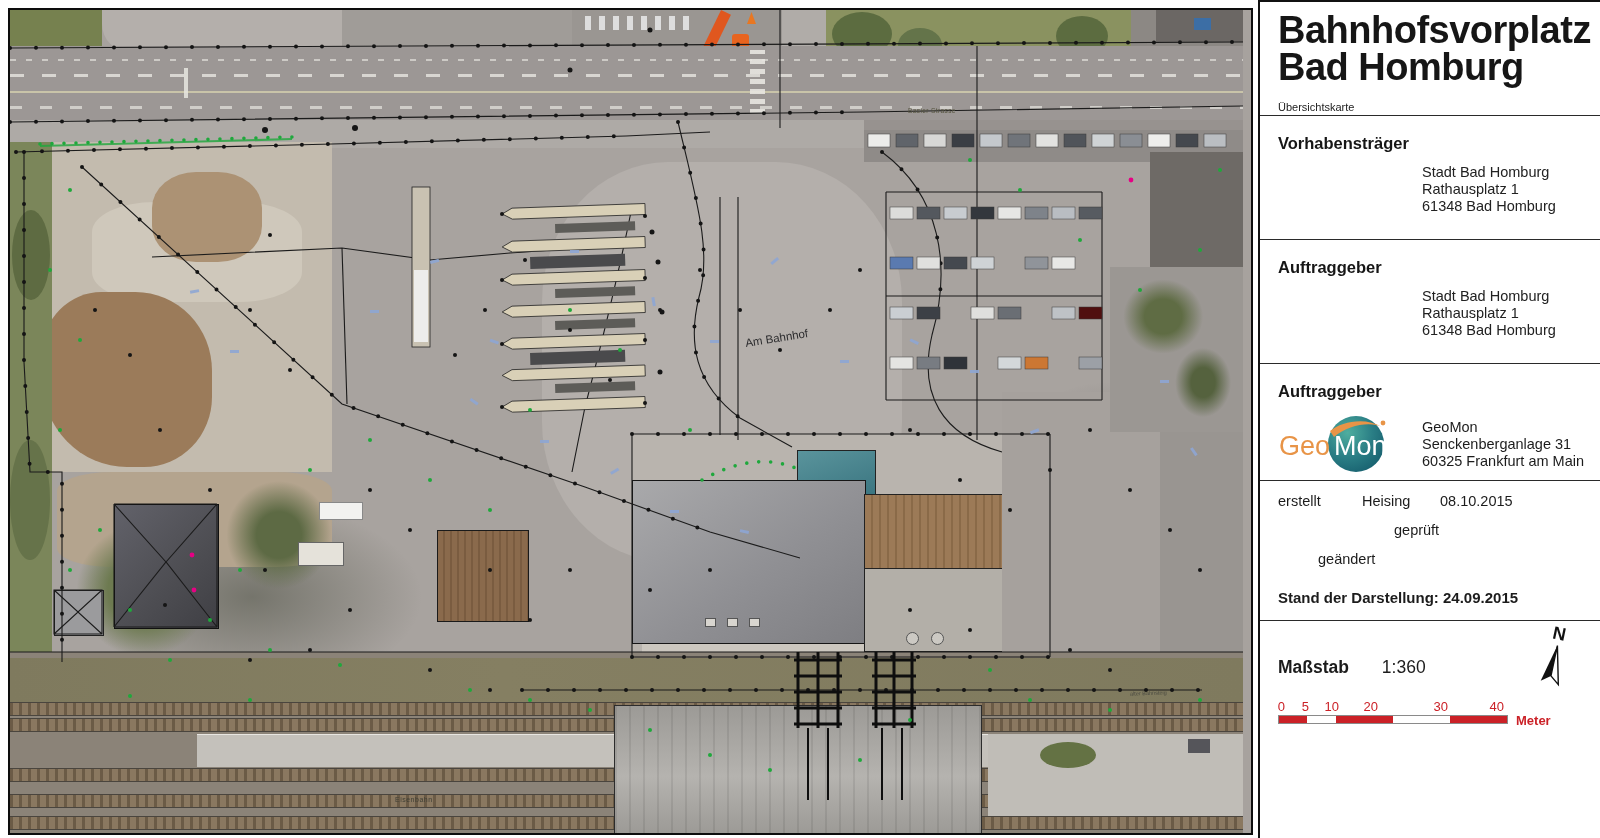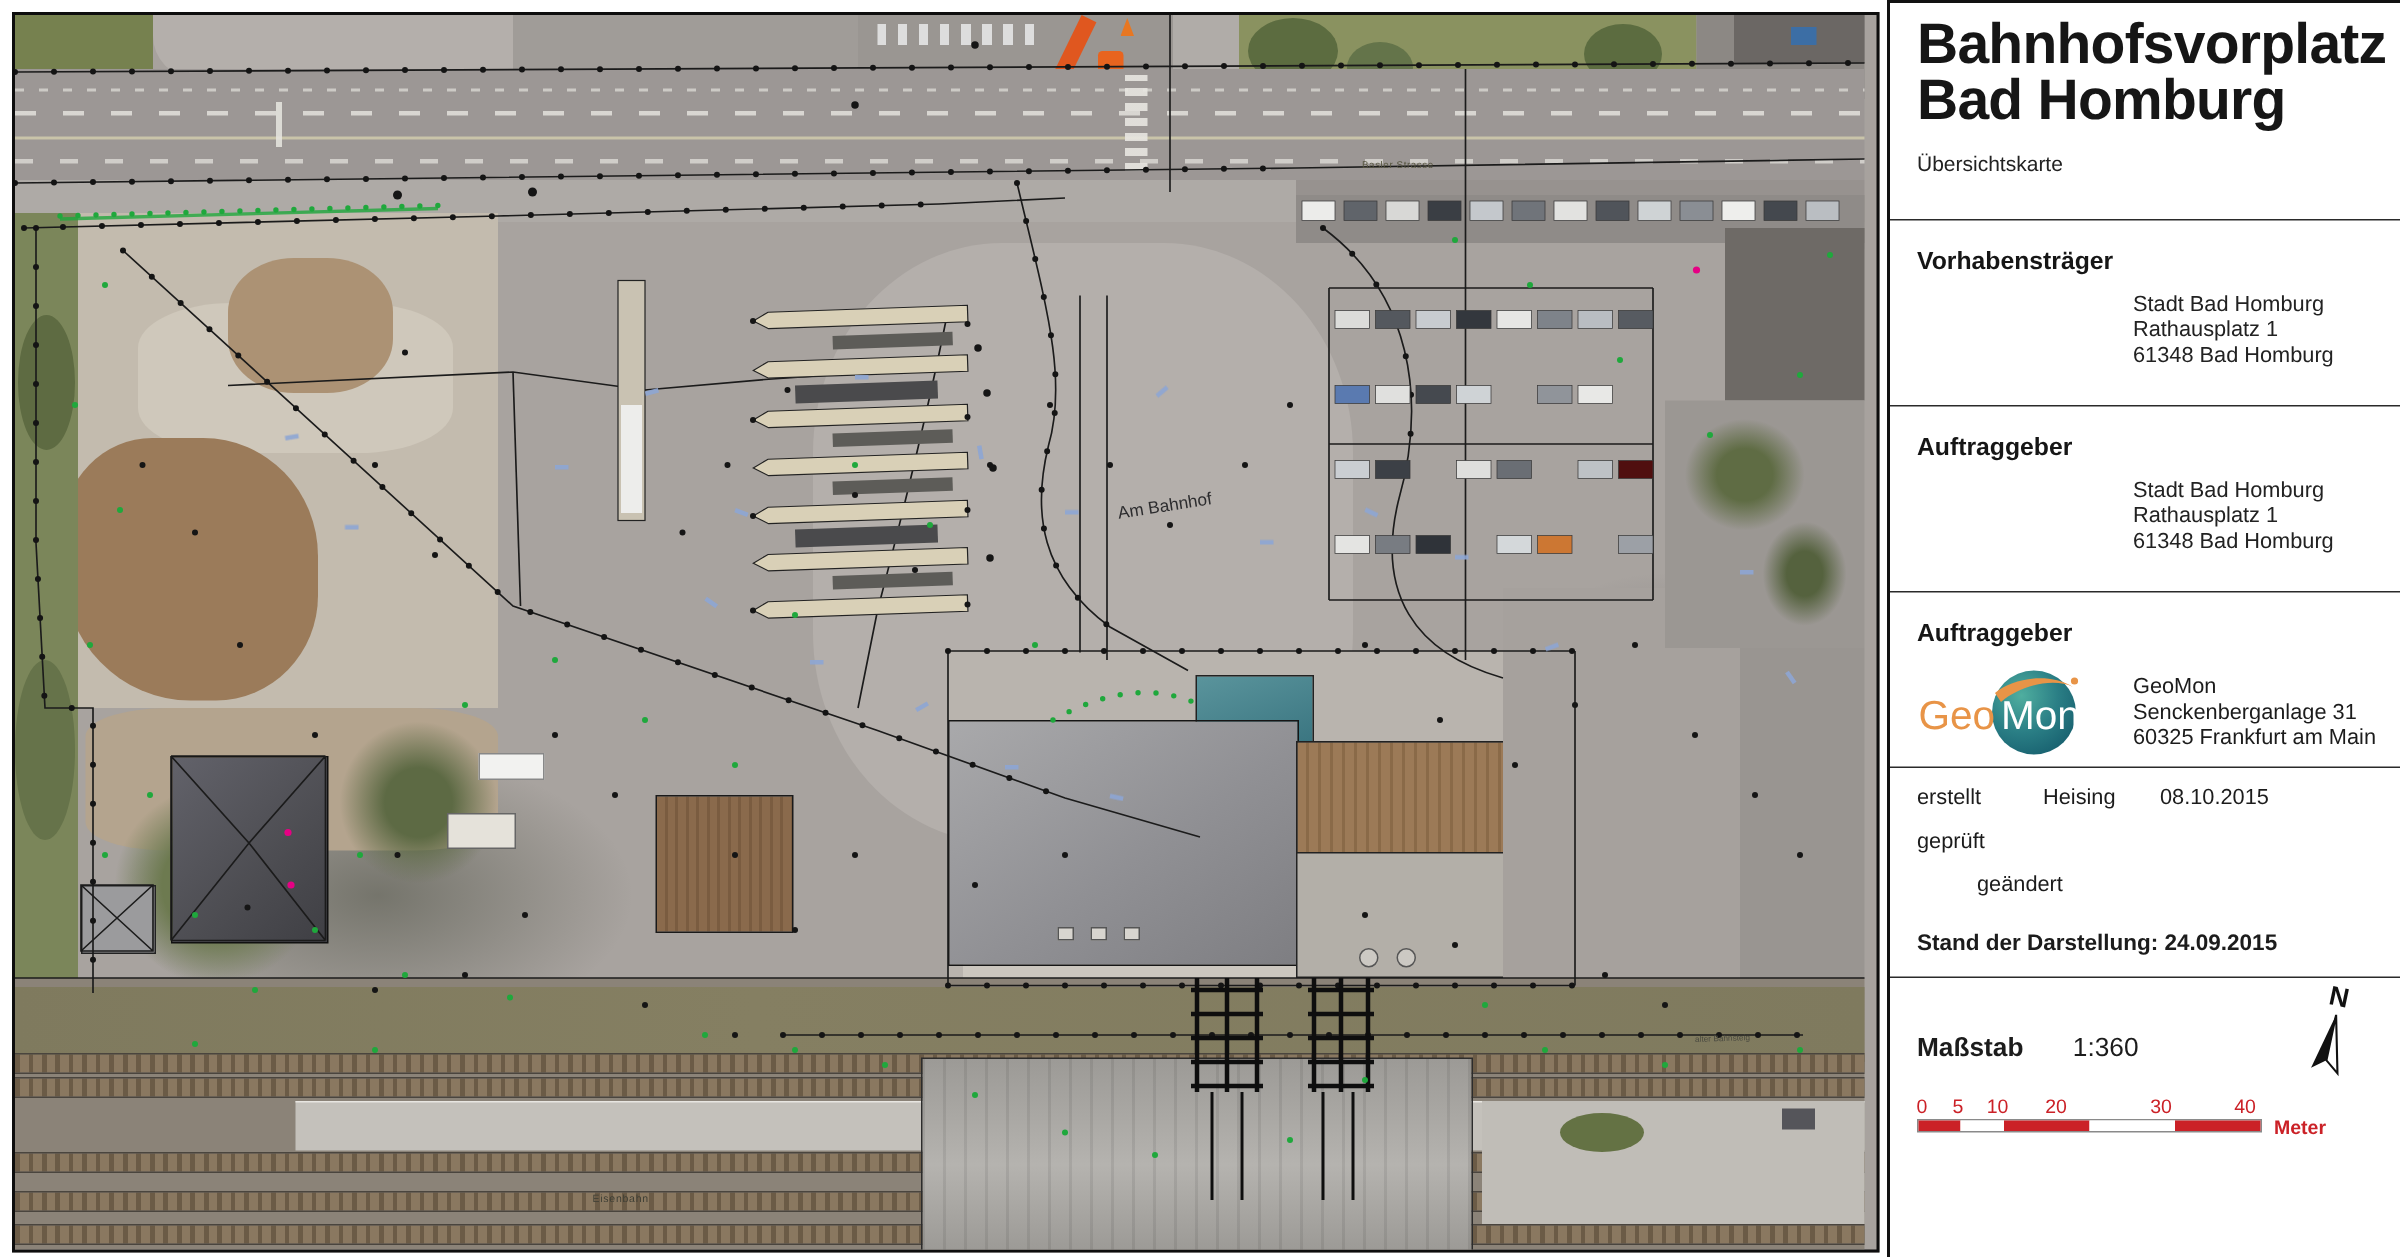--- a/index.html
+++ b/index.html
@@ -12,38 +12,38 @@
   #lbl-basler{left:898px;top:97px;font-size:6.5px;color:#55543f;letter-spacing:.4px;}
   #lbl-ambahnhof{left:735px;top:322px;font-size:11.5px;color:#2c2c2e;transform:rotate(-9deg);}
   #lbl-eisenbahn{left:385px;top:786px;font-size:7px;color:#3e3e34;letter-spacing:.5px;}
   #lbl-alter{left:1120px;top:680px;font-size:5.5px;color:#4a4a40;transform:rotate(-2deg);}
   #ovl{position:absolute;left:0;top:0;width:1241px;height:823px;}
   
   #side{position:absolute;left:1258px;top:0;width:342px;height:838px;background:#fff;
     border-left:2px solid #111;border-top:2px solid #111;box-sizing:border-box;color:#1c1c1c;}
   #side section{position:relative;border-bottom:1.6px solid #2a2a2a;box-sizing:border-box;
     padding-left:18px;padding-right:6px;overflow:hidden;}
-  #s-title{height:145px;}
+  #s-title{height:114px;}
   #s-vh{height:124px;}
   #s-ag{height:124px;}
   #s-an{height:117px;}
   #s-rev{height:140px;}
   #s-ref{height:71px;}
   #s-scale{height:129px;border-bottom:none !important;}
   .bigtitle{font-size:38px;font-weight:bold;line-height:37px;letter-spacing:-.5px;margin:0;padding-top:10px;color:#161616;}
-  .subtitle{font-size:14px;margin-top:15px;color:#222;}
+  .subtitle{font-size:11px;margin-top:15px;color:#222;}
   .heading{font-size:16.5px;font-weight:bold;padding-top:18px;color:#161616;}
   .addr{margin-left:144px;margin-top:11px;font-size:14.5px;line-height:17px;color:#222;}
   .anrow{display:flex;margin-top:12px;}
   .logo{width:112px;height:62px;flex:0 0 112px;}
   .anaddr{margin-left:32px;margin-top:6px;font-size:14.5px;line-height:17px;}
   .revrow{display:flex;font-size:14.5px;line-height:17px;}
   .revrow .c1{width:84px;}
   .revrow .c2{width:78px;}
-  .r1{margin-top:12px;} .r2{margin-top:12px;} .r3{margin-top:12px;margin-left:40px;}
+  .r1{margin-top:12px;} .r2{margin-top:12px;justify-content:center;} .r3{margin-top:12px;margin-left:40px;}
   .stand{margin-top:21px;font-size:15px;font-weight:bold;}
   .reflines{padding-top:12px;font-size:14.5px;line-height:16px;}
   .scalerow{margin-top:36px;font-size:17.5px;}
   .scalerow b{margin-right:28px;}
   #north{position:absolute;left:262px;top:4px;}
   .sbwrap{position:absolute;left:18px;top:78px;width:300px;}
   .ticks{position:relative;height:15px;font-size:13px;color:#cb2127;}
   .ticks span{position:absolute;transform:translateX(-45%);}
   .bar{position:relative;margin-top:1px;width:228px;height:7px;border:1px solid #8a8a8a;display:flex;}
   .bar i{display:block;height:100%;}

